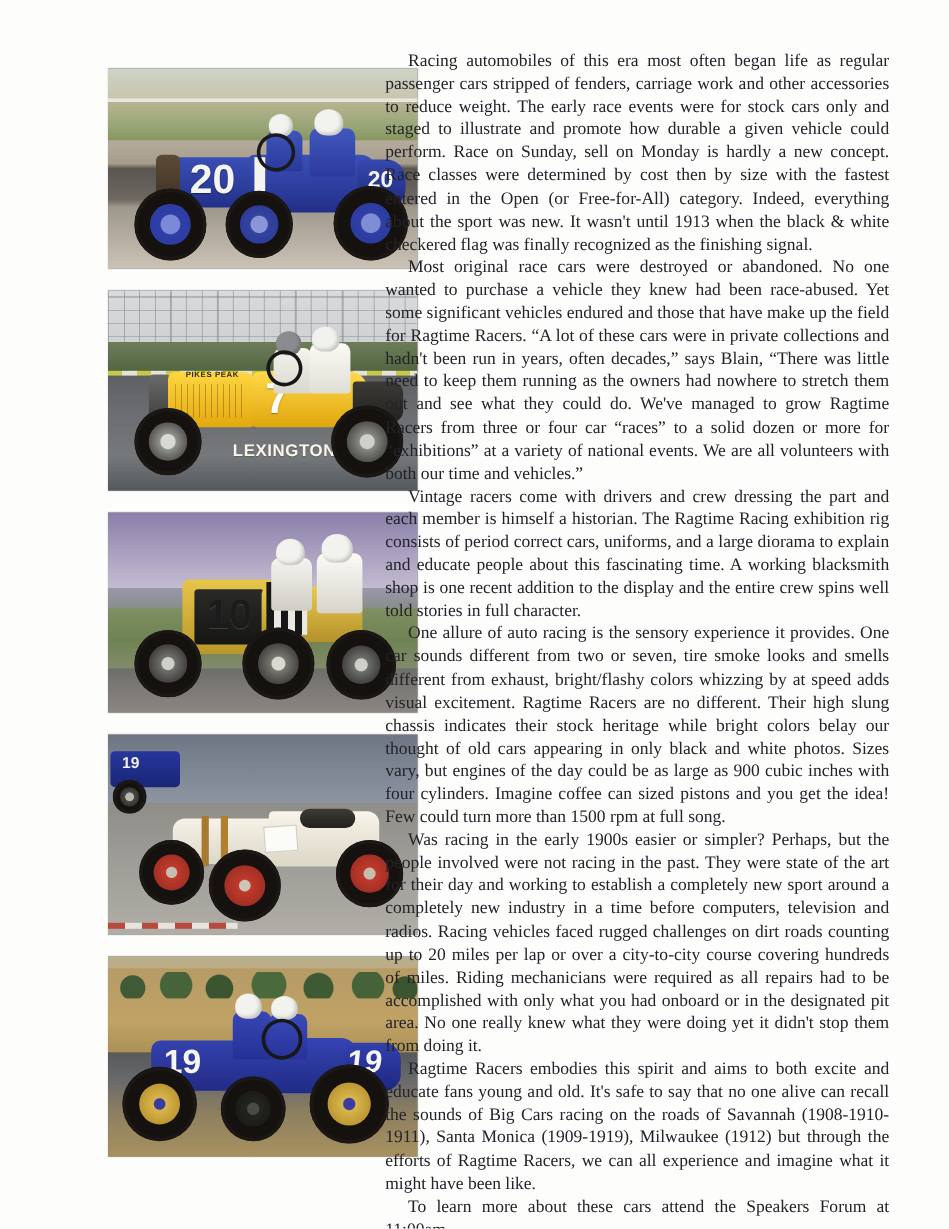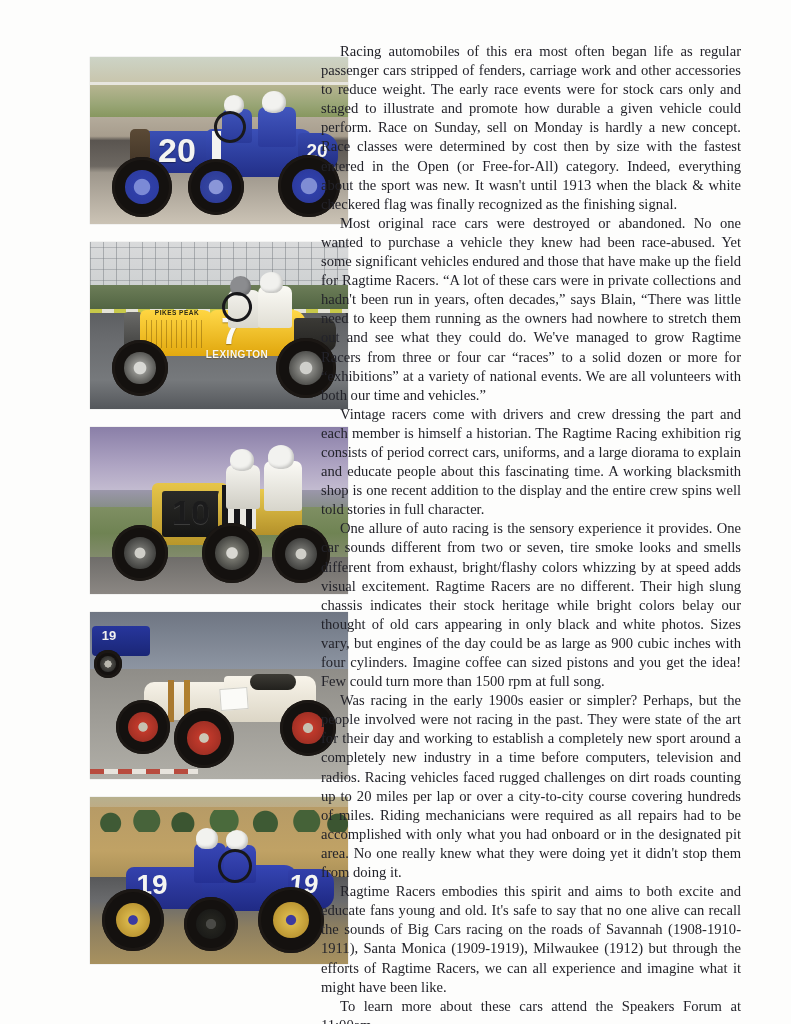--- a/index.html
+++ b/index.html
@@ -289,21 +289,21 @@
                     background:repeating-linear-gradient(90deg, rgba(120,85,5,.45) 0 1px, transparent 1px 5px);"></div>
 
         <div class="marque" style="left:36px; top:10px; width:74px; font-size:6.5px; color:#2c2a17;">
           <span>PIKES PEAK</span>
         </div>
 
         <div class="numplate" style="left:112px; top:14px; width:30px; font-size:36px; color:#fbfbf7; text-shadow:0 1px 1px rgba(90,60,0,.5);">
           <span>7</span>
         </div>
 
-        <div class="marque" style="left:74px; top:50px; width:118px; font-size:10px; color:#f7f7f2; text-shadow:0 1px 1px rgba(90,60,0,.45);">
+        <div class="marque" style="left:74px; top:68px; width:118px; font-size:14px; color:#f7f7f2; text-shadow:0 1px 1px rgba(90,60,0,.45);">
           <span>LEXINGTON</span>
         </div>
 
         <div class="driver" style="left:124px; top:-10px; width:32px; height:38px; background:linear-gradient(#f4f3ee,#d9d7cd);"></div>
         <div class="helmet" style="left:126px; top:-24px; width:21px; height:20px; background:#8b8c8f;"></div>
         <div class="driver" style="left:154px; top:-14px; width:34px; height:42px; background:linear-gradient(#fbfaf5,#e0ded4);"></div>
         <div class="helmet" style="left:156px; top:-28px; width:23px; height:21px; background:#f1f1ee;"></div>
         <div style="position:absolute; left:118px; top:-8px; width:24px; height:24px; border:3px solid #17171a; border-radius:50%; transform:rotate(-20deg);"></div>
 
         <div class="wheel" style="left:8px; top:40px; width:56px; height:56px;">

